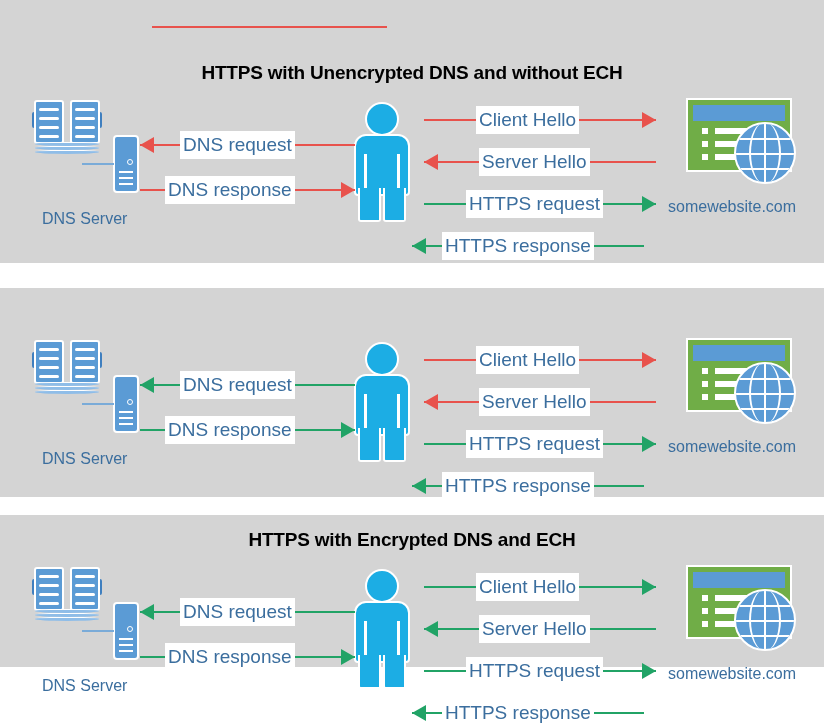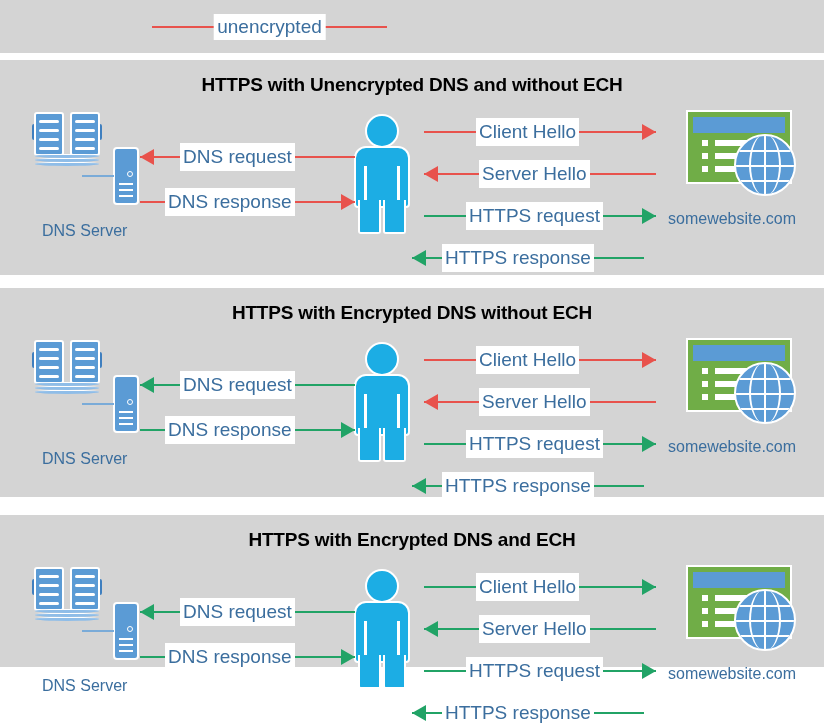--- a/index.html
+++ b/index.html
@@ -122,26 +122,25 @@
   }
 </style>
 </head>
 <body>
 
 <div class="page">
 
   <div class="legend">
     <div class="legend-item" style="left:152px;width:235px;">
       <div class="legend-line" style="background:#e8524c;"></div>
-      <span class="legend-label">unencrypted</span>
     </div>
   </div>
 
   <div id="panels">
-      <div class="panel" style="top:60px;height:215px;">
+      <div class="panel" style="top:48px;height:215px;">
         <div class="panel-title" style="top:14px;">HTTPS with Unencrypted DNS and without ECH</div>
         <div class="node" style="left:30px;top:52px;width:150px;height:110px;">
       <div style="position:absolute;left:4px;top:0;">
             <div class="book">
     <div class="tabL"></div>
     <div class="tabR"></div>
     <div class="page-l">
                 <div class="ln" style="top:6px"></div>
                 <div class="ln" style="top:15px"></div>
                 <div class="ln" style="top:24px"></div>
@@ -226,21 +225,20 @@
       <span class="head right" style="color:#21a366"></span>
       <span class="mlabel" style="left:42px;">HTTPS request</span>
     </div>
         <div class="msg" style="left:412px;width:232px;top:184px;">
       <div class="line" style="background:#21a366"></div>
       <span class="head left" style="color:#21a366"></span>
       <span class="mlabel" style="left:30px;">HTTPS response</span>
     </div>
       </div>
       <div class="panel" style="top:288px;height:209px;">
-        <div class="panel-title" style="top:14px;">HTTPS with Encrypted DNS without ECH</div>
         <div class="node" style="left:30px;top:52px;width:150px;height:110px;">
       <div style="position:absolute;left:4px;top:0;">
             <div class="book">
     <div class="tabL"></div>
     <div class="tabR"></div>
     <div class="page-l">
                 <div class="ln" style="top:6px"></div>
                 <div class="ln" style="top:15px"></div>
                 <div class="ln" style="top:24px"></div>
                 <div class="ln" style="top:33px"></div>

